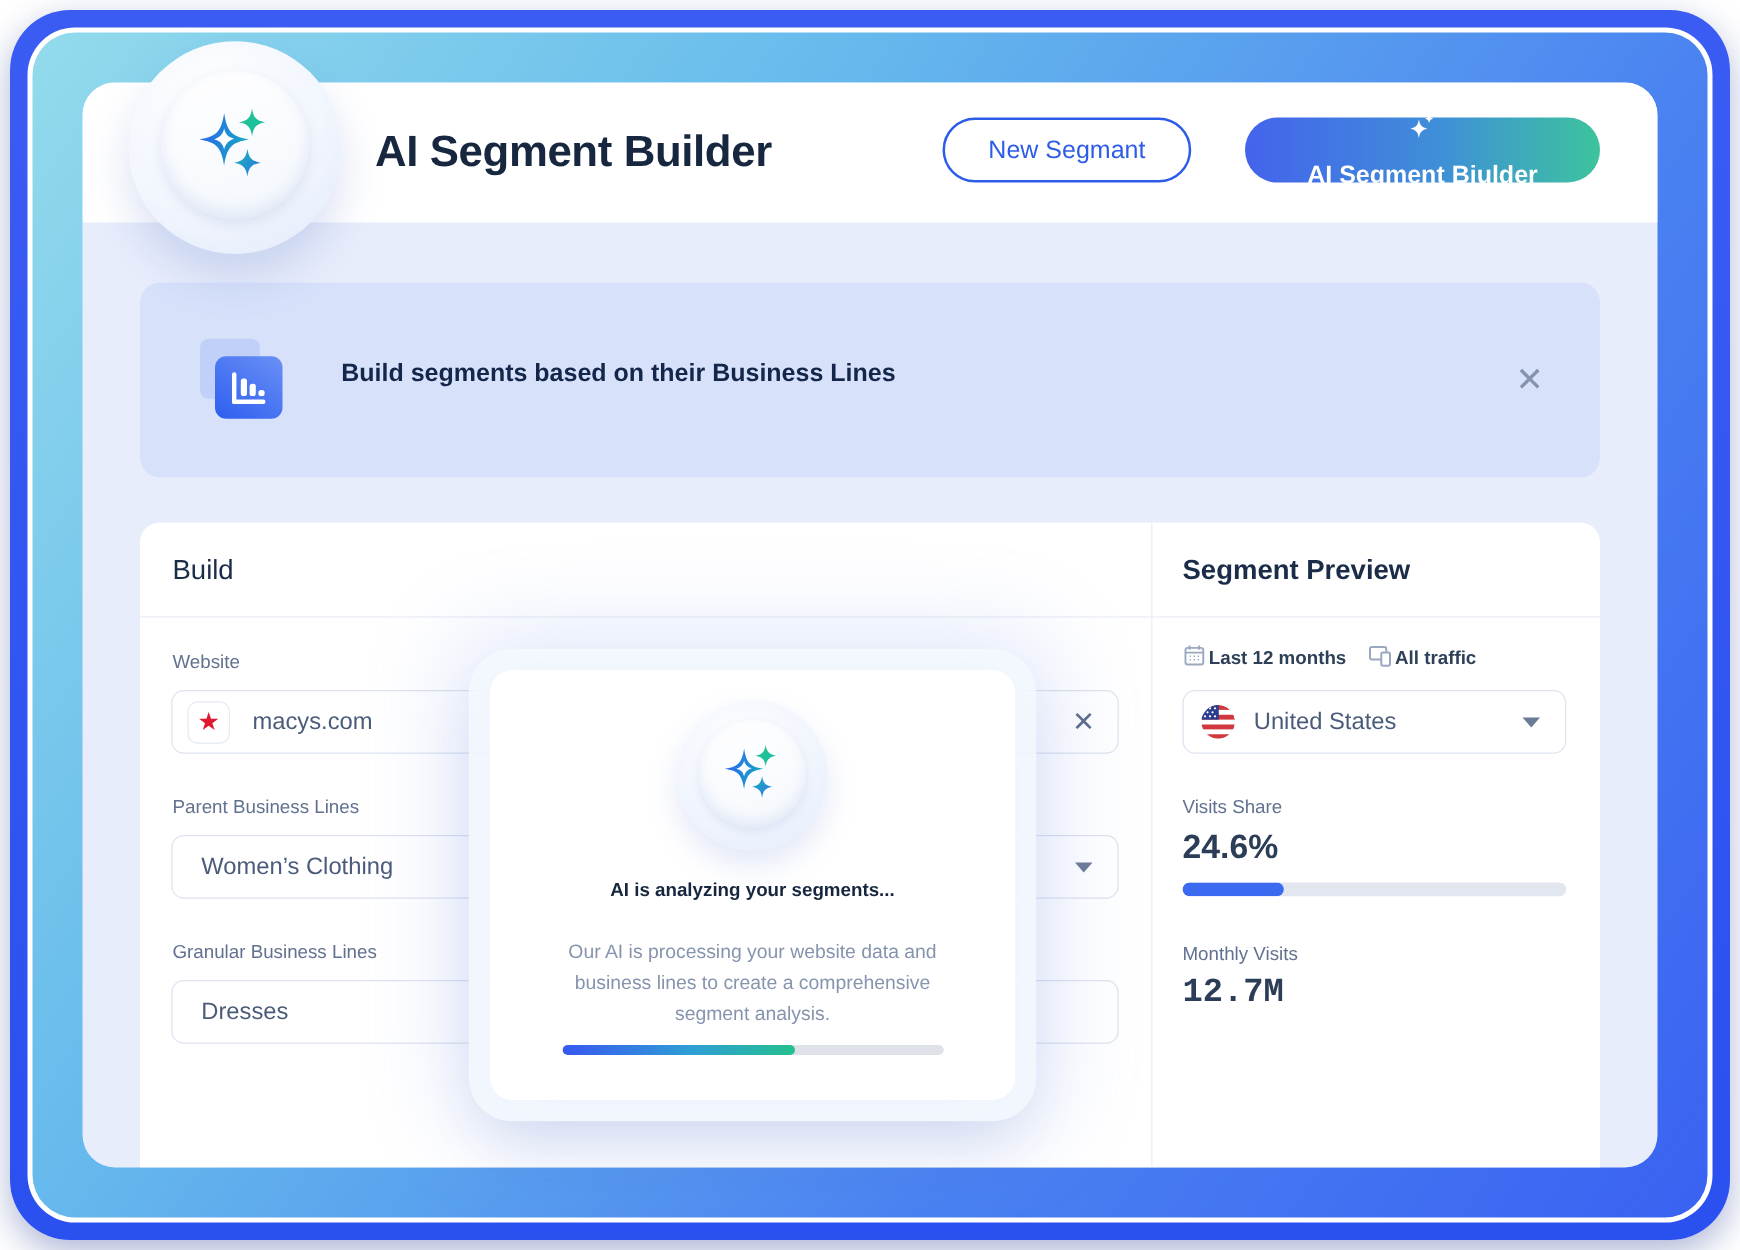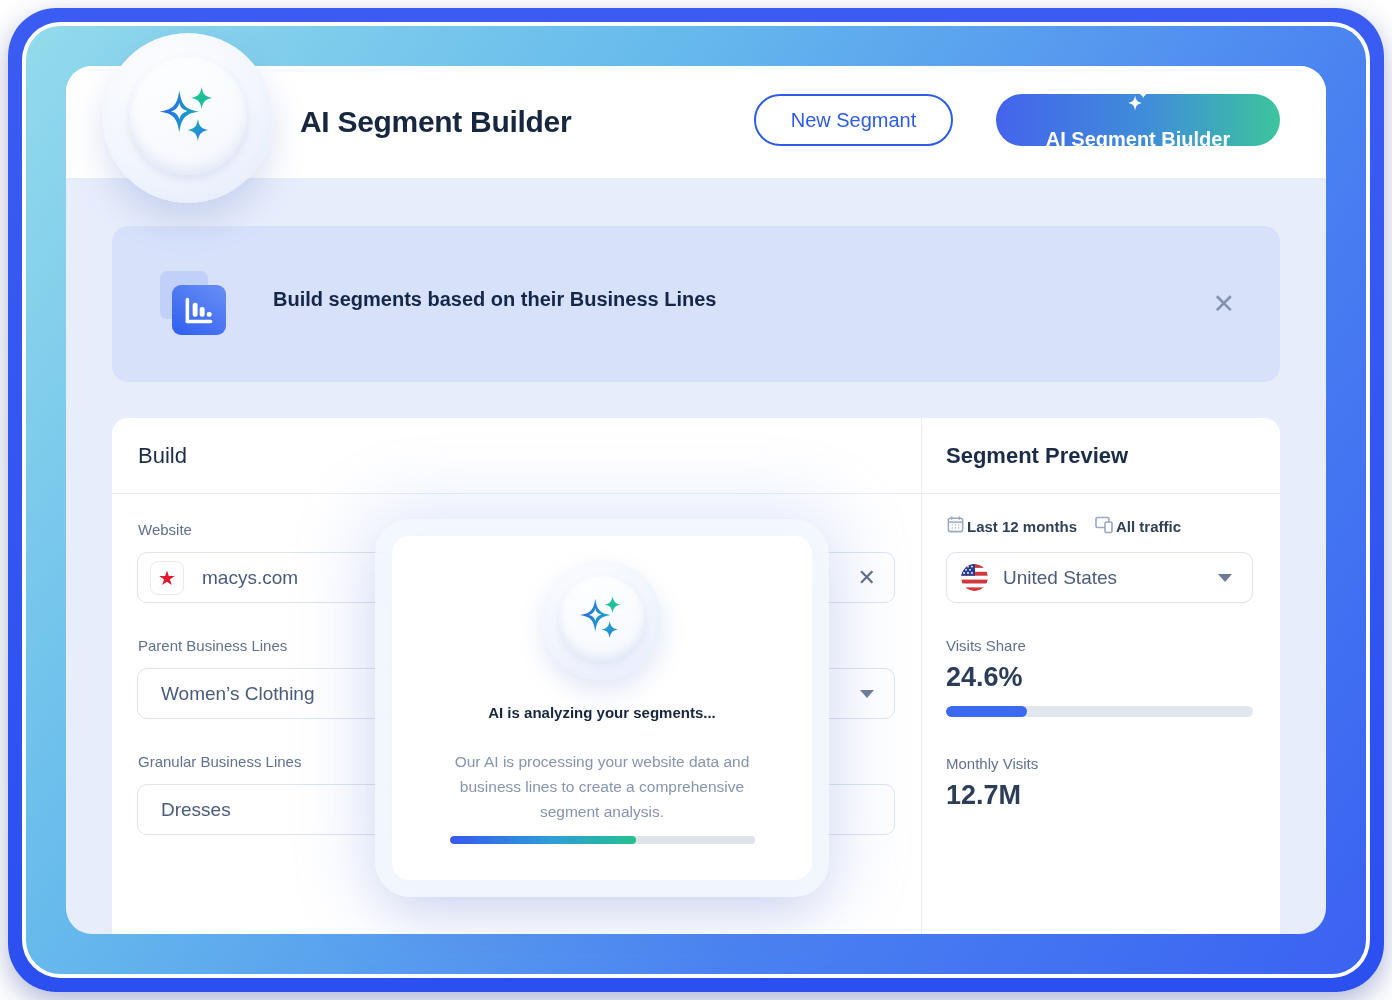--- a/index.html
+++ b/index.html
@@ -14,21 +14,21 @@
   .frame-gap { position:absolute; inset:22px; border-radius:38px; background:#ffffff; }
   .frame-band { position:absolute; inset:26px; border-radius:34px;
     background:linear-gradient(125deg,#93dbec 0%,#67bbec 32%,#4a82f1 68%,#3a62f2 100%); }
 
   
   .app { position:absolute; left:66px; top:66px; width:1260px; height:868px;
     border-radius:26px; background:#E7EDFB; overflow:hidden; }
 
   .app-header { position:absolute; left:0; top:0; width:1260px; height:112px; background:#ffffff; }
   .app-title { position:absolute; left:234px; top:0; height:112px; display:flex; align-items:center;
-    font-size:30px; font-weight:700; letter-spacing:-.3px; color:#17273f; }
+    font-size:35px; font-weight:700; letter-spacing:-.3px; color:#17273f; }
 
   .btn-outline { position:absolute; left:688px; top:28px; width:199px; height:52px;
     border-radius:28px; border:2px solid #2d5ce8; background:#fff; color:#2d5ce8;
     font-size:20px; font-weight:500; display:flex; align-items:center; justify-content:center;
     cursor:pointer; font-family:inherit; }
   .btn-gradient { position:absolute; left:930px; top:28px; width:284px; height:52px;
     border-radius:28px; border:none; background:linear-gradient(90deg,#4463ec 0%,#3f8fd8 55%,#3dc49d 100%);
     color:#fff; font-size:20px; font-weight:700; display:flex; align-items:center; justify-content:center;
     gap:10px; cursor:pointer; font-family:inherit;flex-direction:column; }
 
@@ -250,21 +250,21 @@
         <span class="caret"></span>
       </div>
 
       <div class="field-label" style="left:834px; top:219px;">Visits Share</div>
       <div class="metric-value" style="left:834px; top:244px;">24.6%</div>
       <div class="progress-track">
         <div class="progress-fill" style="width: 26.5%;"></div>
       </div>
 
       <div class="field-label" style="left:834px; top:337px;">Monthly Visits</div>
-      <div class="metric-value" style="left:834px; top:362px;">12.7M</div>
+      <div class="metric-value" style="left:834px; top:362px;font-family:Liberation Mono, monospace;">12.7M</div>
     </div>
   </div>
 
   <div class="brand-logo">
     <div class="brand-glow"></div>
     <div class="brand-inner">
       <span>
         <svg width="62" height="62" viewBox="0 0 100 100">
           <defs>
             <linearGradient id="gBig" x1="0" y1="0" x2="1" y2="0.3">

